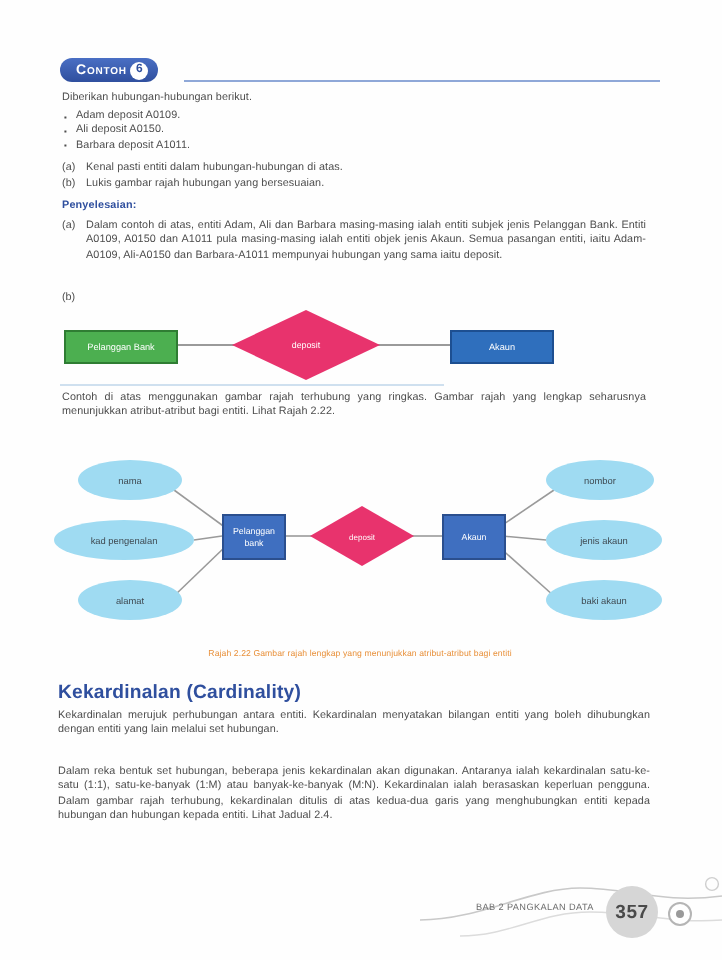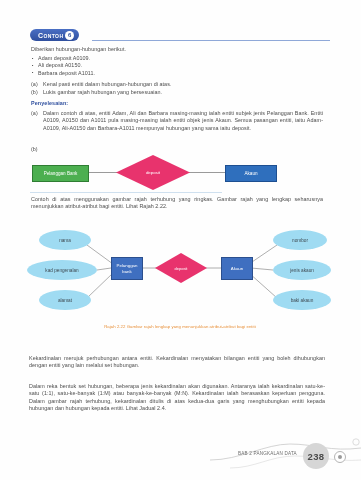--- a/index.html
+++ b/index.html
@@ -433,29 +433,30 @@
 
     <div class="ent-box ent-akaun">Akaun</div>
 
     <div class="ellipse el-nombor">nombor</div>
     <div class="ellipse el-jenis">jenis akaun</div>
     <div class="ellipse el-baki">baki akaun</div>
   </div>
 
   <div class="caption">Rajah 2.22 Gambar rajah lengkap yang menunjukkan atribut-atribut bagi entiti</div>
 
+  <div class="section-head">Kekardinalan (Cardinality)</div>
   <div class="body-text kpara1">Kekardinalan merujuk perhubungan antara entiti. Kekardinalan menyatakan bilangan entiti yang boleh dihubungkan dengan entiti yang lain melalui set hubungan.</div>
   <div class="body-text kpara2">
     <span class="indent">Dalam reka bentuk set hubungan, beberapa jenis kekardinalan akan digunakan. Antaranya ialah kekardinalan satu-ke-satu (1:1), satu-ke-banyak (1:M) atau banyak-ke-banyak (M:N). Kekardinalan ialah berasaskan keperluan pengguna. Dalam gambar rajah terhubung, kekardinalan ditulis di atas kedua-dua garis yang menghubungkan entiti kepada hubungan dan hubungan kepada entiti. Lihat Jadual 2.4.</span>
   </div>
 
   <div class="footer">
     <svg class="footer-svg" width="151" height="42" viewBox="0 0 151 42">
       <path d="M0 22 C 30 22, 55 6, 80 6 C 105 6, 120 14, 151 10" stroke="#c9c9c9" stroke-width="0.8" fill="none"></path>
       <path d="M20 30 C 45 30, 60 18, 85 18 C 110 18, 125 24, 151 22" stroke="#dcdcdc" stroke-width="0.7" fill="none"></path>
       <circle cx="146" cy="4" r="3.2" stroke="#cfcfcf" stroke-width="0.7" fill="none"></circle>
     </svg>
     <div class="footer-label">BAB 2 PANGKALAN DATA</div>
-    <div class="page-circle">238</div>
+    <div class="page-circle">357</div>
     <div class="dot-ring"></div>
   </div>
 
 </div>
 
 </body></html>

